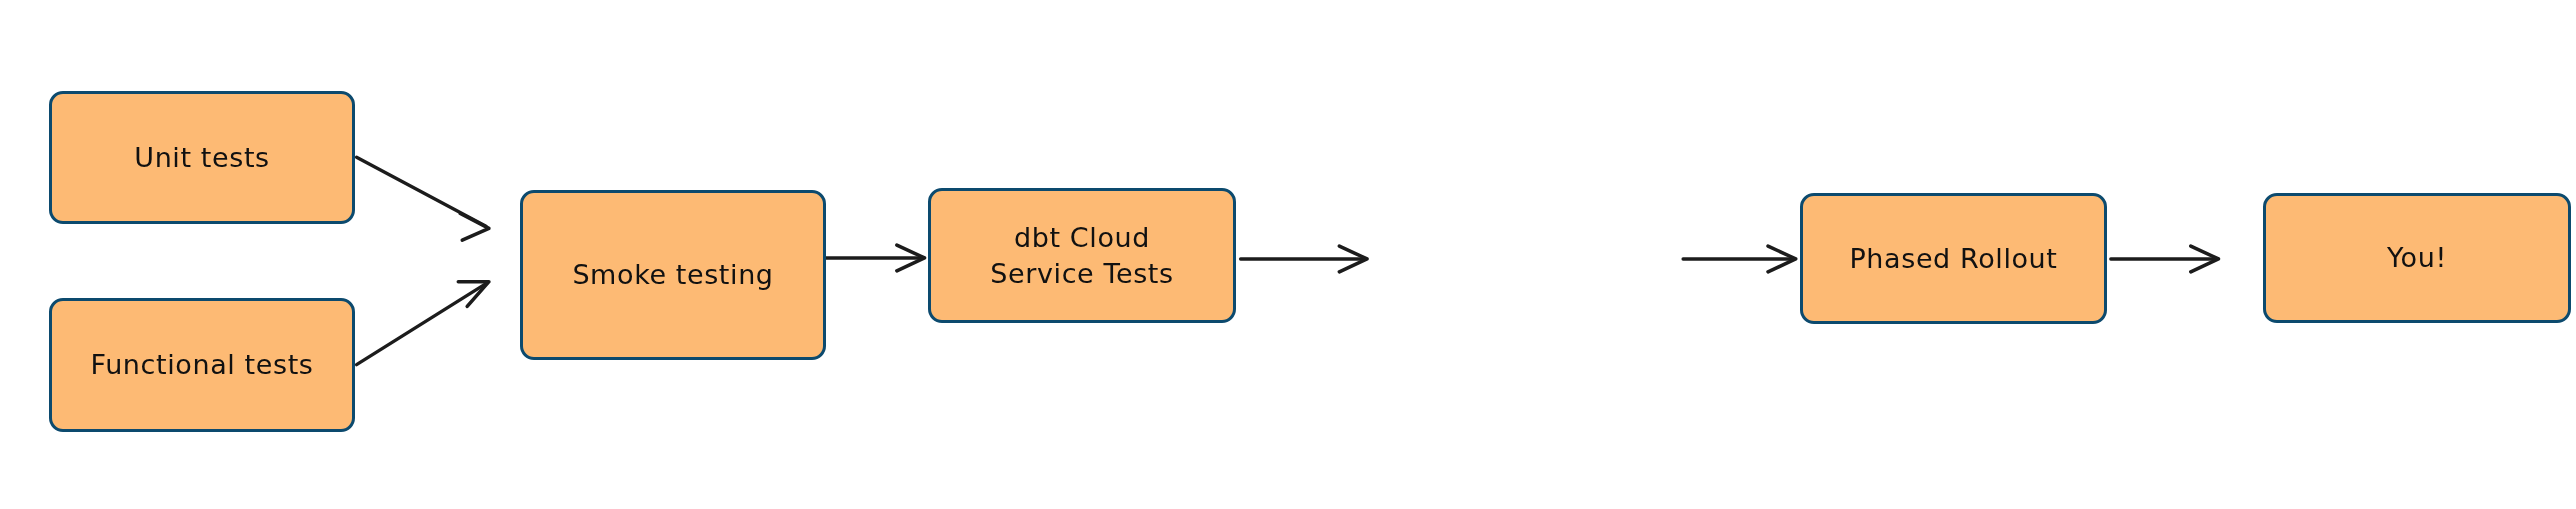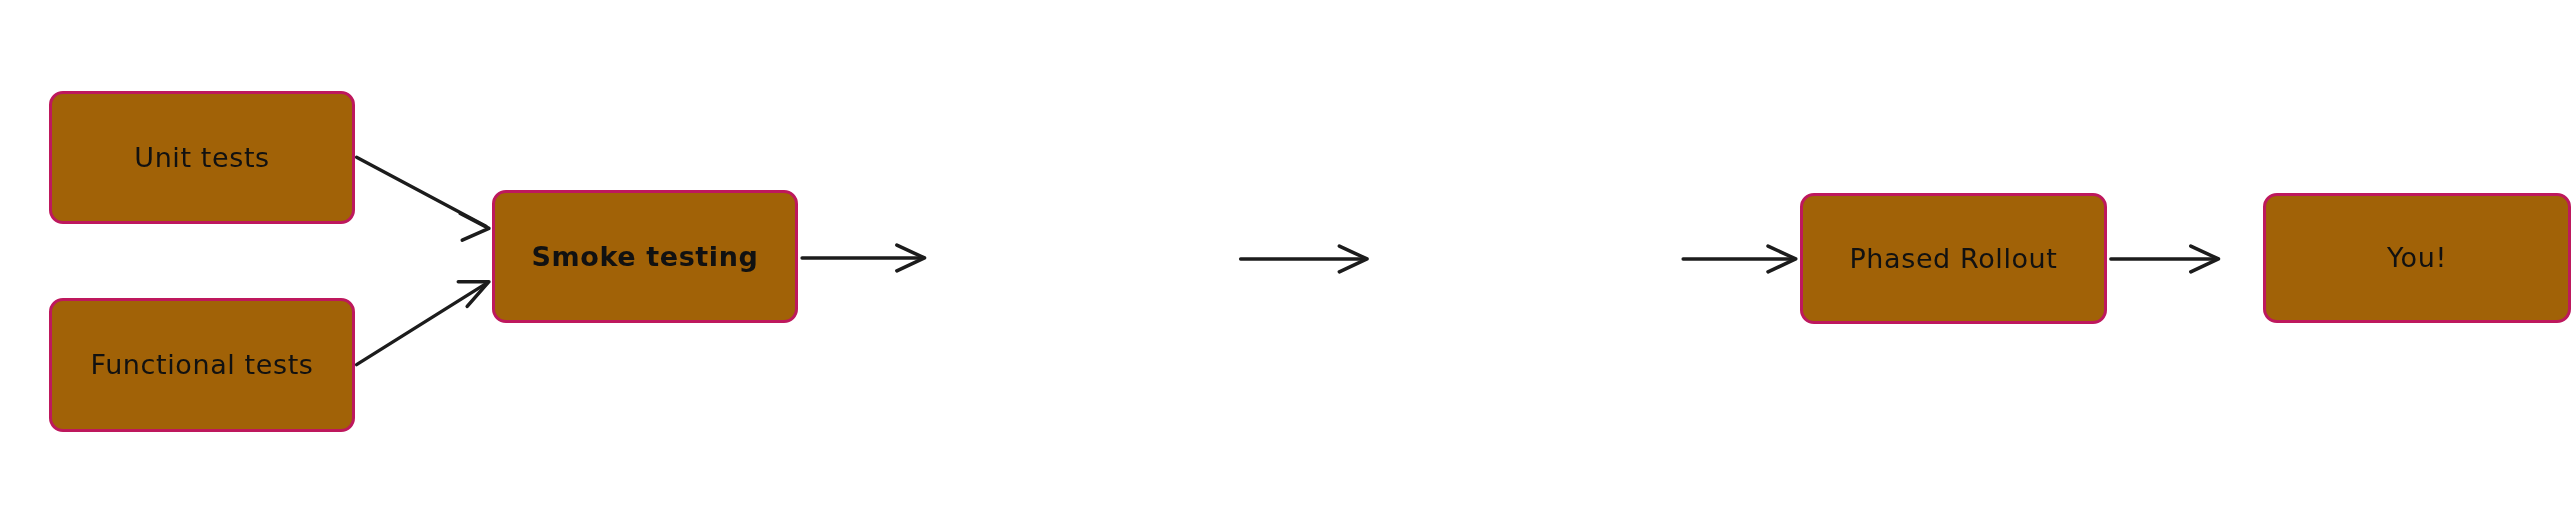--- a/index.html
+++ b/index.html
@@ -22,42 +22,42 @@
     position: absolute;
     left: 0;
     top: 0;
     width: 2576px;
     height: 510px;
     pointer-events: none;
   }
   .node {
     position: absolute;
     box-sizing: border-box;
-    background: #a16207;
-    border: 3px solid #be185d;
+    background: #fdba74;
+    border: 3px solid #0c4a6e;
     border-radius: 14px;
     display: flex;
     align-items: center;
     justify-content: center;
     z-index: 2;
   }
   .node-label {
     font-family: "DejaVu Sans", sans-serif;
     font-size: 27px;
     line-height: 1.32;
     color: #111111;
     text-align: center;
     letter-spacing: 0.6px;
     white-space: pre-line;
     padding: 0 10px;
   }
   
   #node-unit-tests      { left: 49px;   top: 91px;  width: 306px; height: 133px; }
   #node-functional-tests{ left: 49px;   top: 298px; width: 306px; height: 134px; }
-  #node-smoke-testing   { left: 492px;  top: 190px; width: 306px; height: 133px; font-weight: bold; }
+  #node-smoke-testing   { left: 520px;  top: 190px; width: 306px; height: 170px; }
   #node-dbt-cloud       { left: 928px;  top: 188px; width: 308px; height: 135px; }
   #node-canary-tests    { left: 1371px; top: 192px; width: 308px; height: 132px; }
   #node-phased-rollout  { left: 1800px; top: 193px; width: 307px; height: 131px; }
   #node-you             { left: 2222px; top: 193px; width: 308px; height: 130px; margin-left: 41px; }
 </style>
 </head>
 <body>
 
 <div id="diagram-root">
 
@@ -99,20 +99,24 @@
   </div>
 
   <div class="node" id="node-functional-tests">
     <span class="node-label">Functional tests</span>
   </div>
 
   <div class="node" id="node-smoke-testing">
     <span class="node-label">Smoke testing</span>
   </div>
 
+  <div class="node" id="node-dbt-cloud">
+    <span class="node-label">dbt Cloud
+Service Tests</span>
+  </div>
 
 
   <div class="node" id="node-phased-rollout">
     <span class="node-label">Phased Rollout</span>
   </div>
 
   <div class="node" id="node-you">
     <span class="node-label">You!</span>
   </div>
 

